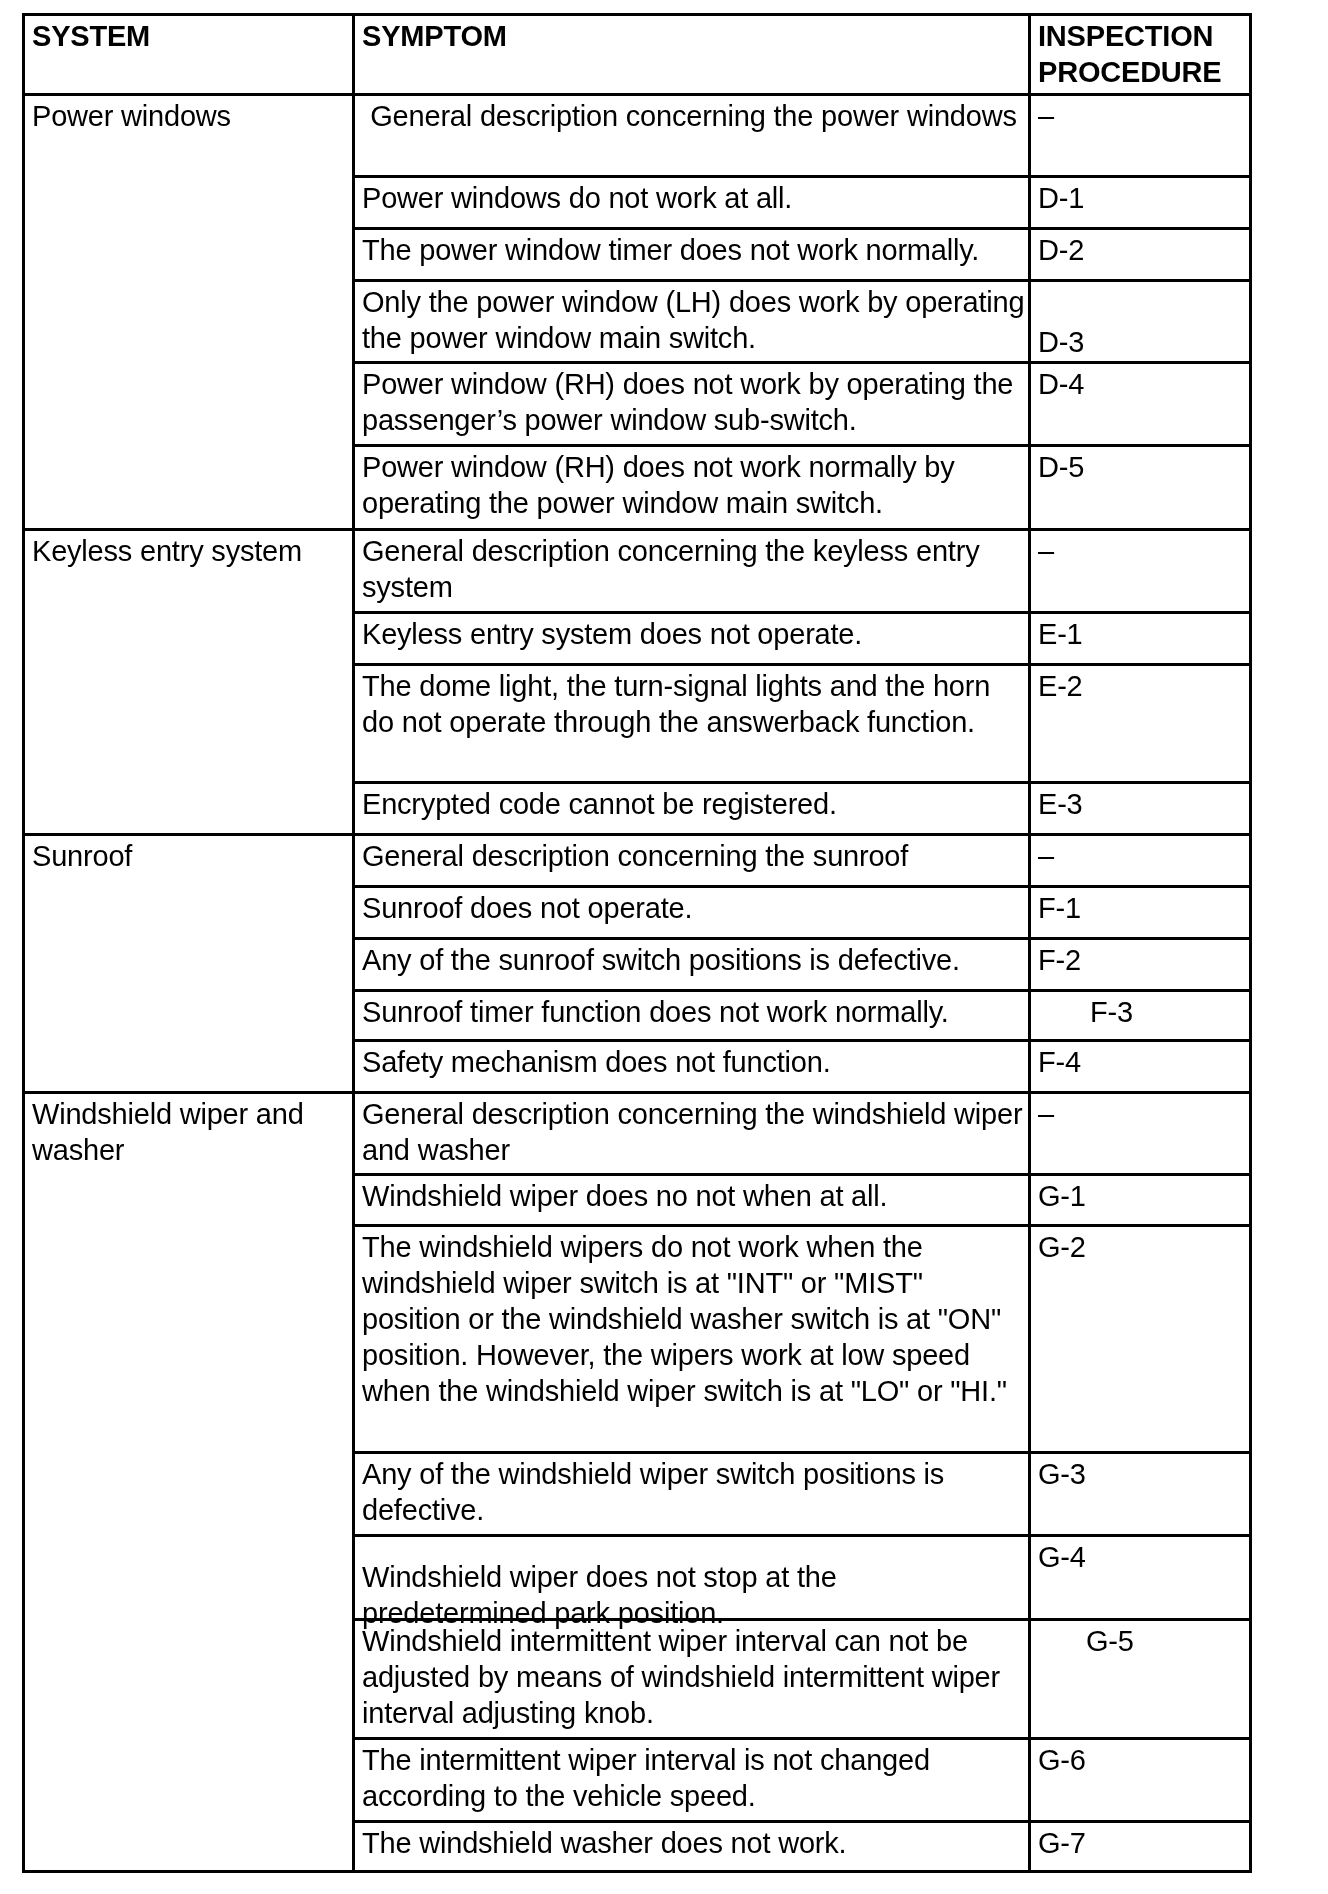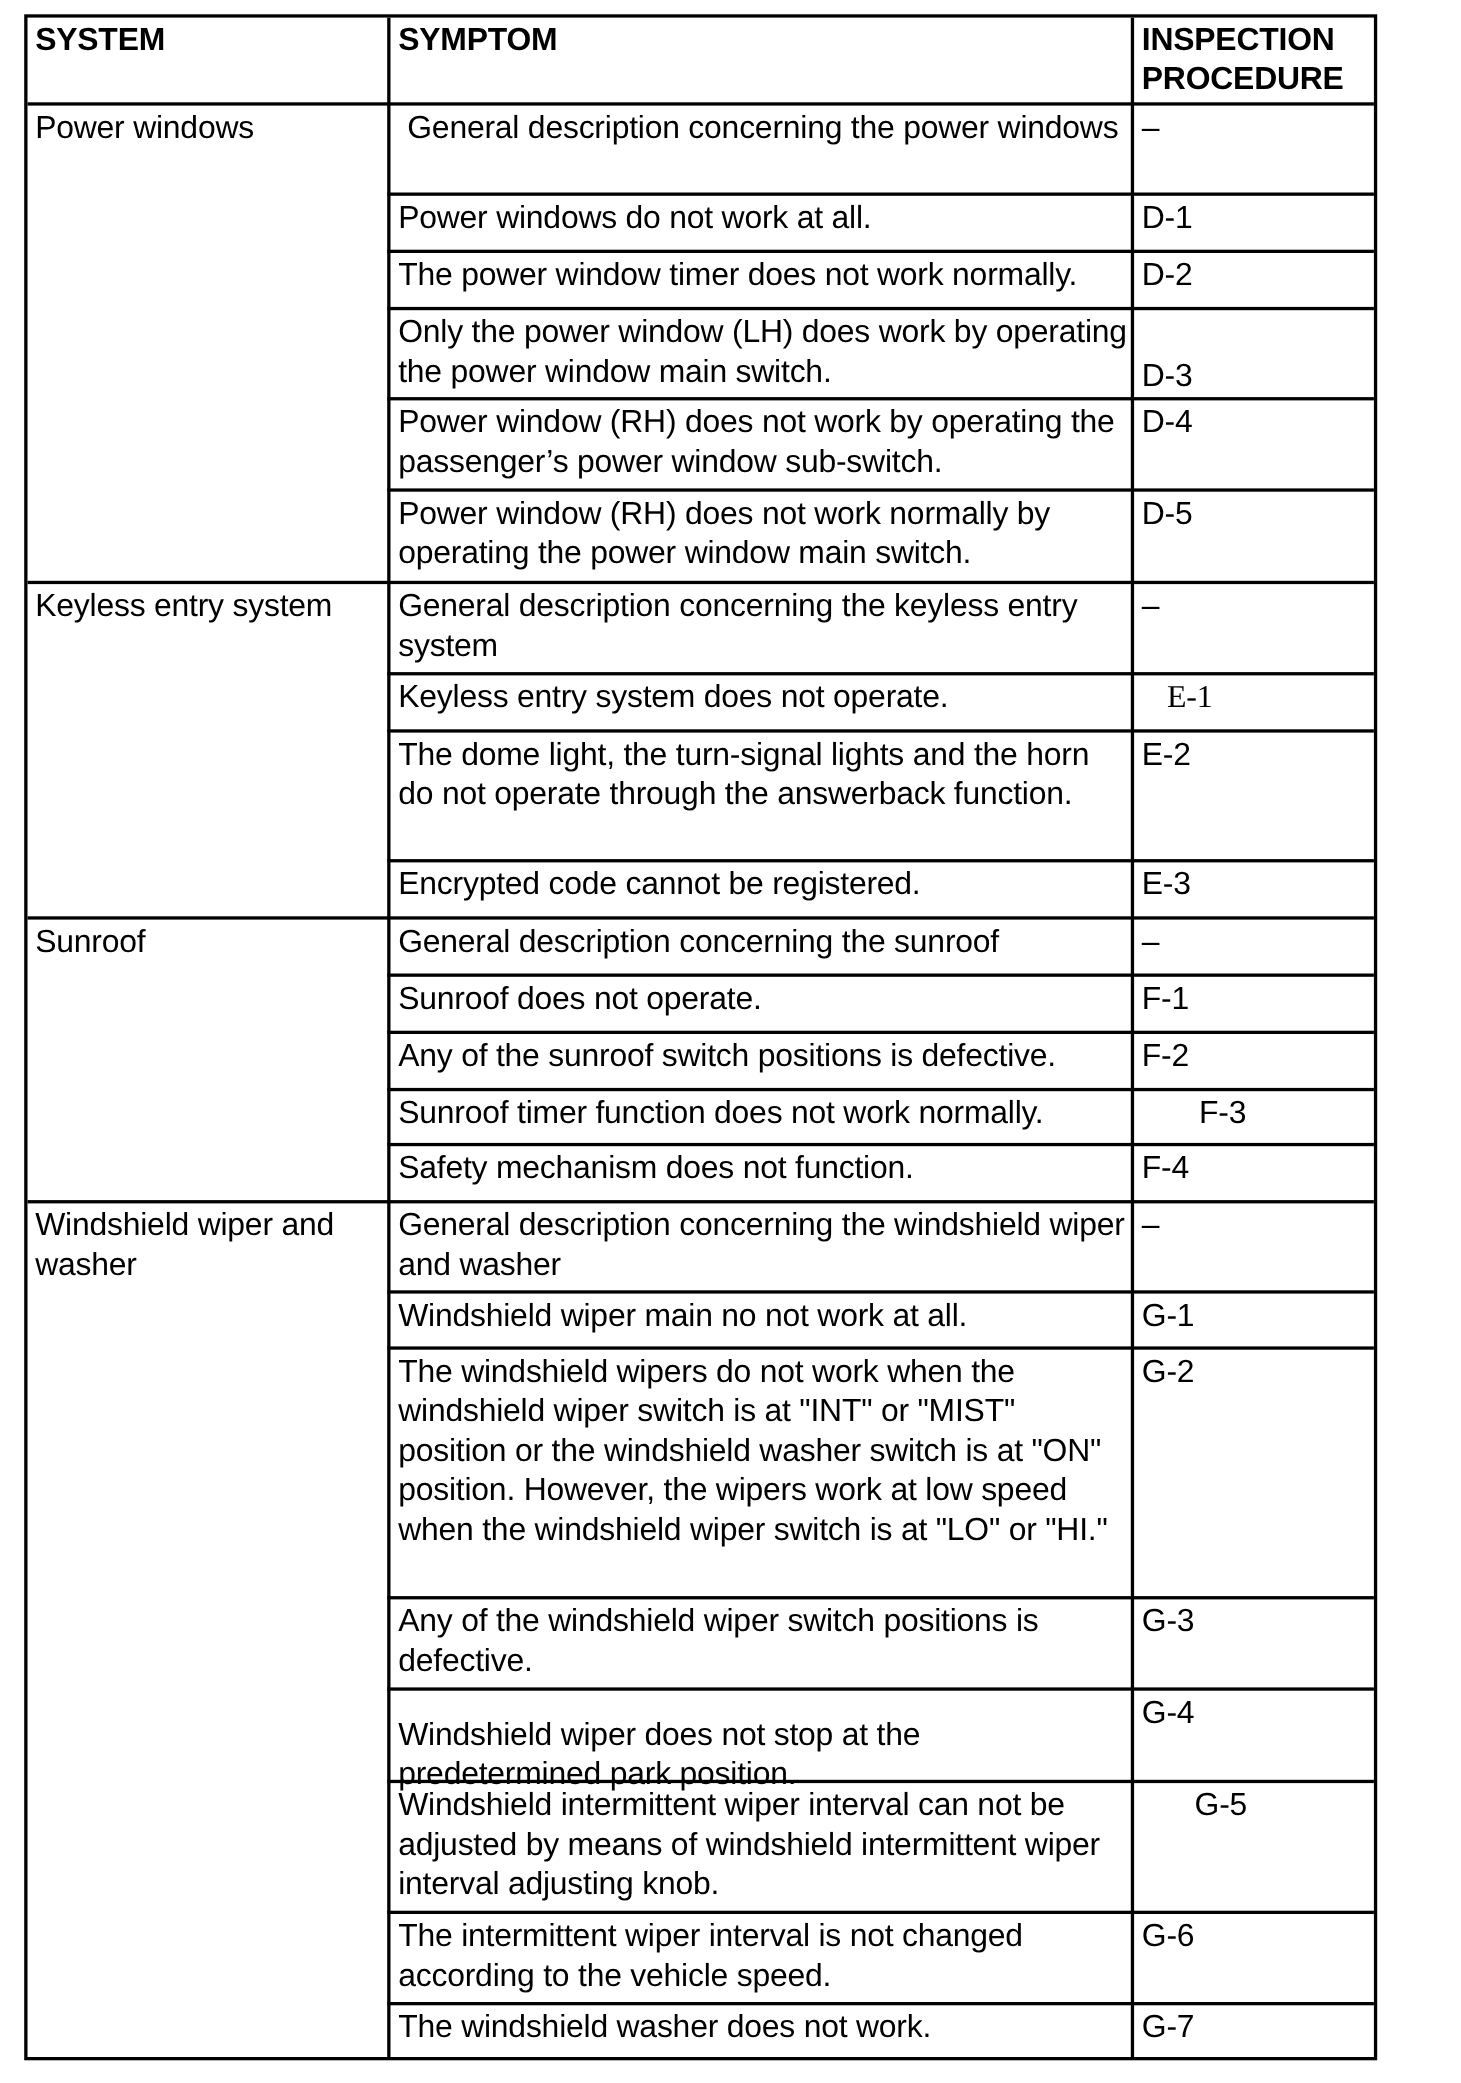--- a/index.html
+++ b/index.html
@@ -44,21 +44,21 @@
       <div class="cell" style="left: 1006px; width: 218px; top: 348px; height: 81px;">D-4</div>
       <div class="hline" style="left: 327px; width: 897px; top: 428px;"></div>
       <div class="cell" style="left: 330px; width: 676px; top: 431px; height: 82px;">Power window (RH) does not work normally by operating the power window main switch.</div>
       <div class="cell" style="left: 1006px; width: 218px; top: 431px; height: 82px;">D-5</div>
       <div class="hline" style="left: 0px; width: 1224px; top: 512px;"></div>
       <div class="cell" style="left: 0px; width: 327px; top: 515px;">Keyless entry system</div>
       <div class="cell" style="left: 330px; width: 676px; top: 515px; height: 81px;">General description concerning the keyless entry system</div>
       <div class="cell" style="left: 1006px; width: 218px; top: 515px; height: 81px;">–</div>
       <div class="hline" style="left: 327px; width: 897px; top: 595px;"></div>
       <div class="cell" style="left: 330px; width: 676px; top: 598px; height: 50px;">Keyless entry system does not operate.</div>
-      <div class="cell" style="left: 1029px; width: 218px; top: 598px; height: 50px; font-family: Liberation Serif, serif;">E-1</div>
+      <div class="cell" style="left: 1006px; width: 218px; top: 598px; height: 50px;">E-1</div>
       <div class="hline" style="left: 327px; width: 897px; top: 647px;"></div>
       <div class="cell" style="left: 330px; width: 676px; top: 650px; height: 116px;">The dome light, the turn-signal lights and the horn do not operate through the answerback function.</div>
       <div class="cell" style="left: 1006px; width: 218px; top: 650px; height: 116px;">E-2</div>
       <div class="hline" style="left: 327px; width: 897px; top: 765px;"></div>
       <div class="cell" style="left: 330px; width: 676px; top: 768px; height: 50px;">Encrypted code cannot be registered.</div>
       <div class="cell" style="left: 1006px; width: 218px; top: 768px; height: 50px;">E-3</div>
       <div class="hline" style="left: 0px; width: 1224px; top: 817px;"></div>
       <div class="cell" style="left: 0px; width: 327px; top: 820px;">Sunroof</div>
       <div class="cell" style="left: 330px; width: 676px; top: 820px; height: 50px;">General description concerning the sunroof</div>
       <div class="cell" style="left: 1006px; width: 218px; top: 820px; height: 50px;">–</div>
@@ -72,21 +72,21 @@
       <div class="cell" style="left: 330px; width: 676px; top: 976px; height: 48px;">Sunroof timer function does not work normally.</div>
       <div class="cell" style="left: 1058px; width: 218px; top: 976px; height: 48px;">F-3</div>
       <div class="hline" style="left: 327px; width: 897px; top: 1023px;"></div>
       <div class="cell" style="left: 330px; width: 676px; top: 1026px; height: 50px;">Safety mechanism does not function.</div>
       <div class="cell" style="left: 1006px; width: 218px; top: 1026px; height: 50px;">F-4</div>
       <div class="hline" style="left: 0px; width: 1224px; top: 1075px;"></div>
       <div class="cell" style="left: 0px; width: 327px; top: 1078px;">Windshield wiper and washer</div>
       <div class="cell" style="left: 330px; width: 676px; top: 1078px; height: 80px;">General description concerning the windshield wiper and washer</div>
       <div class="cell" style="left: 1006px; width: 218px; top: 1078px; height: 80px;">–</div>
       <div class="hline" style="left: 327px; width: 897px; top: 1157px;"></div>
-      <div class="cell" style="left: 330px; width: 676px; top: 1160px; height: 49px;">Windshield wiper main no not work at all.</div>
+      <div class="cell" style="left: 330px; width: 676px; top: 1160px; height: 49px;">Windshield wiper does no not when at all.</div>
       <div class="cell" style="left: 1006px; width: 218px; top: 1160px; height: 49px;">G-1</div>
       <div class="hline" style="left: 327px; width: 897px; top: 1208px;"></div>
       <div class="cell" style="left: 330px; width: 676px; top: 1211px; height: 225px;">The windshield wipers do not work when the windshield wiper switch is at "INT" or "MIST" position or the windshield washer switch is at "ON" position. However, the wipers work at low speed when the windshield wiper switch is at "LO" or "HI."</div>
       <div class="cell" style="left: 1006px; width: 218px; top: 1211px; height: 225px;">G-2</div>
       <div class="hline" style="left: 327px; width: 897px; top: 1435px;"></div>
       <div class="cell" style="left: 330px; width: 676px; top: 1438px; height: 81px;">Any of the windshield wiper switch positions is defective.</div>
       <div class="cell" style="left: 1006px; width: 218px; top: 1438px; height: 81px;">G-3</div>
       <div class="hline" style="left: 327px; width: 897px; top: 1518px;"></div>
       <div class="cell" style="left: 330px; width: 676px; top: 1521px; height: 82px; margin-top: 20px;">Windshield wiper does not stop at the predetermined park position.</div>
       <div class="cell" style="left: 1006px; width: 218px; top: 1521px; height: 82px;">G-4</div>

